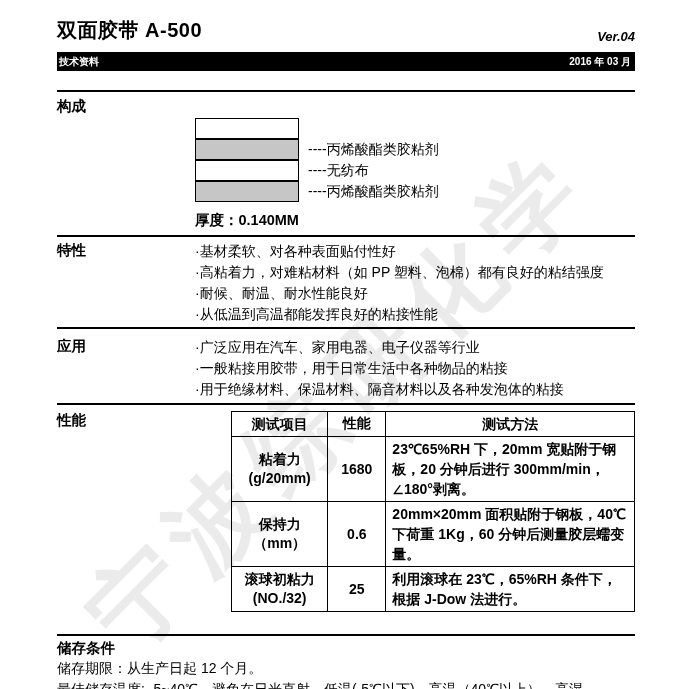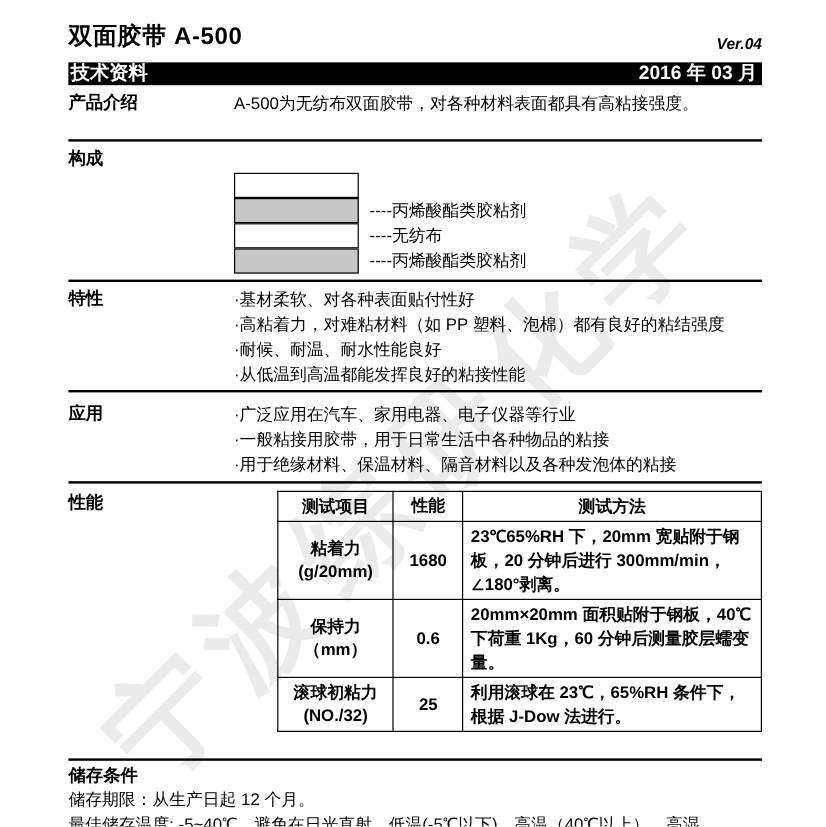--- a/index.html
+++ b/index.html
@@ -16,21 +16,21 @@
     color:rgba(0,0,0,0.08); white-space:nowrap; z-index:0;
     pointer-events:none; font-family:"Liberation Serif", serif;
   }
   .content { position:absolute; left:57px; top:20px; width:578px; z-index:1; }
   .title-row { display:flex; justify-content:space-between; align-items:flex-end; height:24px; }
   .doc-title { font-size:20px; font-weight:bold; letter-spacing:0.5px; }
   .doc-ver { font-size:13px; font-weight:bold; font-style:italic; }
   .banner {
     margin-top:8px; background:#000; color:#fff; height:19px;
     display:flex; justify-content:space-between; align-items:center;
-    font-size:16px; font-weight:bold; padding:0 4px 0 2px;
+    font-size:10px; font-weight:bold; padding:0 4px 0 2px;
   }
   .row { display:flex; }
   .sec-label { flex:0 0 138px; width:138px; font-weight:bold; font-size:14.5px; }
   .body-text { font-size:14px; line-height:21px; }
   .intro-row { margin-top:5px; }
   .hr { border-top:2px solid #000; height:0; }
   .hr-1 { margin-top:19px; }
   .comp-label { margin-top:5px; }
   .diagram { margin-left:138px; margin-top:2px; }
   .layer-row { display:flex; align-items:center; height:21px; }
@@ -71,24 +71,20 @@
     <div class="title-row">
       <span class="doc-title">双面胶带 A-500</span>
       <span class="doc-ver">Ver.04</span>
     </div>
 
     <div class="banner" style="background: rgb(0, 0, 0); color: rgb(255, 255, 255);">
       <span>技术资料</span>
       <span>2016 年 03 月</span>
     </div>
 
-    <div class="row intro-row">
-      <span class="sec-label">产品介绍</span>
-      <span class="body-text">A-500为无纺布双面胶带，对各种材料表面都具有高粘接强度。</span>
-    </div>
 
     <div class="hr hr-1"></div>
 
     <div class="sec-label comp-label">构成</div>
 
     <div class="diagram">
       <div class="layer-row">
         <div class="layer-box"></div>
       </div>
       <div class="layer-row">
@@ -98,20 +94,21 @@
       <div class="layer-row">
         <div class="layer-box"></div>
         <div class="layer-label">----无纺布</div>
       </div>
       <div class="layer-row">
         <div class="layer-box gray"></div>
         <div class="layer-label">----丙烯酸酯类胶粘剂</div>
       </div>
     </div>
 
+    <div class="thickness">厚度：0.140MM</div>
 
     <div class="hr hr-2"></div>
 
     <div class="row feat-row">
       <span class="sec-label">特性</span>
       <div>
         <div class="body-text">·基材柔软、对各种表面贴付性好</div>
         <div class="body-text">·高粘着力，对难粘材料（如 PP 塑料、泡棉）都有良好的粘结强度</div>
         <div class="body-text">·耐候、耐温、耐水性能良好</div>
         <div class="body-text">·从低温到高温都能发挥良好的粘接性能</div>

